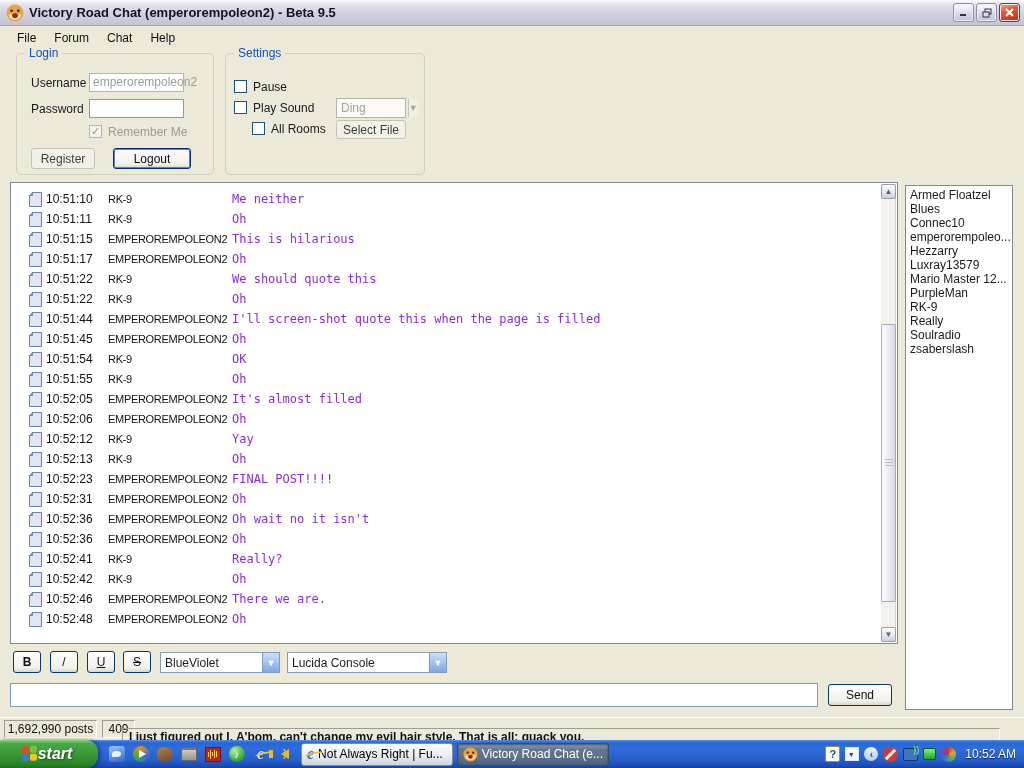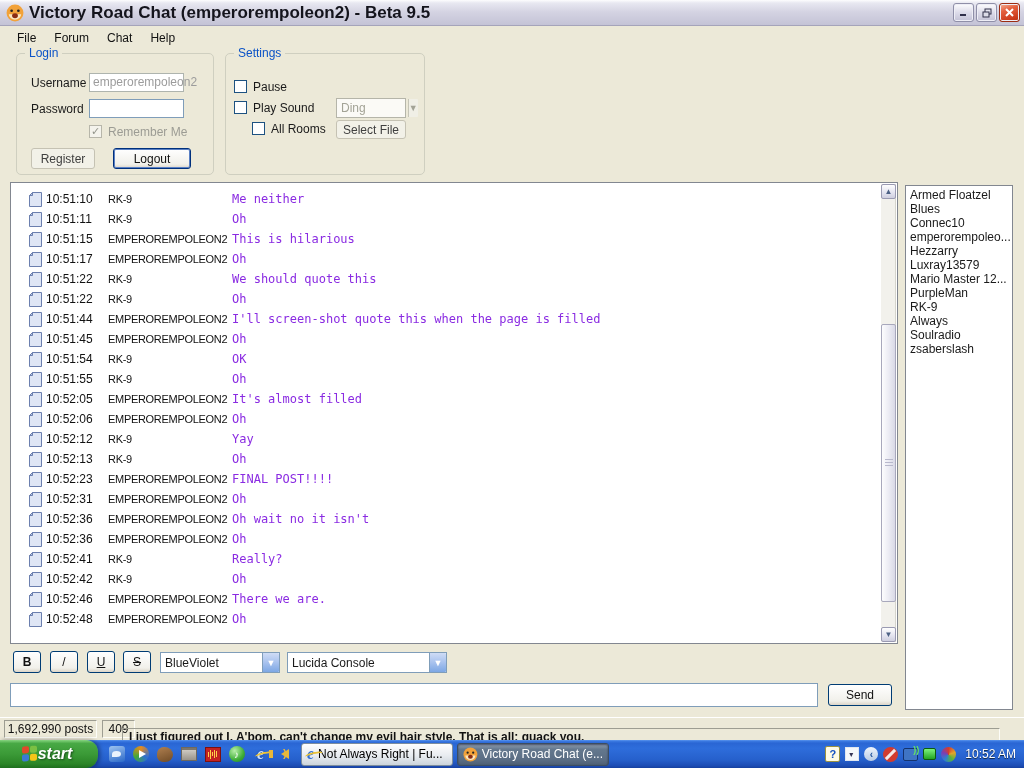--- a/index.html
+++ b/index.html
@@ -5,21 +5,21 @@
   * { margin:0; padding:0; box-sizing:border-box; }
   html,body { width:1024px; height:768px; overflow:hidden; }
   body { font-family:"Liberation Sans", sans-serif; background:#ece9d8; }
   .screen { position:relative; width:1024px; height:768px; background:#ece9d8; }
 
   
   .titlebar { position:absolute; left:0; top:0; width:1024px; height:26px;
     background:linear-gradient(180deg,#fdfdfe 0%,#e8e8f1 12%,#d4d3e2 48%,#c4c3d6 100%);
     border-bottom:1px solid #a5a4ba; display:flex; align-items:center; padding:0 4px; }
   .app-icon { width:18px; height:18px; margin:0 5px 0 2px; flex:0 0 auto; }
-  .title-text { font-weight:bold; font-size:17px; color:#14141c; }
+  .title-text { font-weight:bold; font-size:13px; color:#14141c; }
   .win-buttons { margin-left:auto; display:flex; gap:2px; }
   .win-btn { width:21px; height:19px; border-radius:3px; border:1px solid #8f8fa8;
     background:linear-gradient(180deg,#fdfdfe 0%,#dddcea 50%,#c3c2d6 100%);
     display:flex; align-items:center; justify-content:center;
     font-size:10px; color:#30304a; box-shadow:0 0 0 1px #eeeef6 inset; }
   .win-btn.close { background:linear-gradient(160deg,#f5b49a 0%,#e4603f 35%,#cc3a1b 80%,#b53114 100%);
     border-color:#9c2c12; color:#fff; font-weight:bold; font-size:12px; }
   .menubar { position:absolute; left:0; top:26px; width:1024px; height:23px;
     display:flex; align-items:center; padding-left:8px; font-size:12px; color:#111; }
   .menu-item { padding:2px 9px; }
@@ -238,21 +238,21 @@
 
   <div class="li">Armed Floatzel</div>
       <div class="li">Blues</div>
       <div class="li">Connec10</div>
       <div class="li">emperorempoleo...</div>
       <div class="li">Hezzarry</div>
       <div class="li">Luxray13579</div>
       <div class="li">Mario Master 12...</div>
       <div class="li">PurpleMan</div>
       <div class="li">RK-9</div>
-      <div class="li">Always</div>
+      <div class="li">Really</div>
       <div class="li">Soulradio</div>
       <div class="li">zsaberslash</div>
     </div>
 
   <div class="chat-panel">
     <div class="chat-rows">
 
         <div class="chat-row">
           <svg class="micon" viewBox="0 0 13 15">
             <path d="M3.5 0.5 h9 v14 h-12 v-11 z" fill="#dfe6f5" stroke="#6b7fae"></path>

